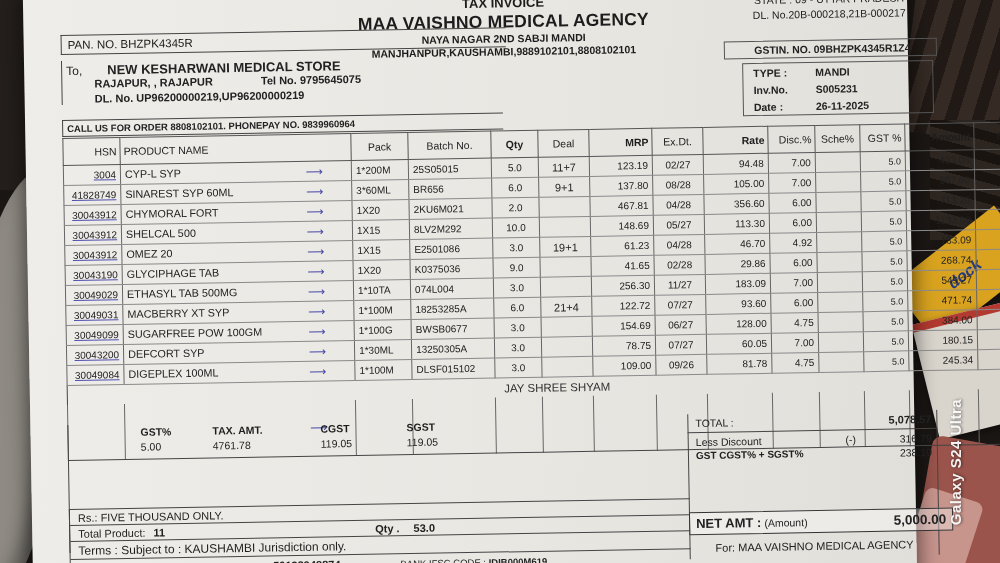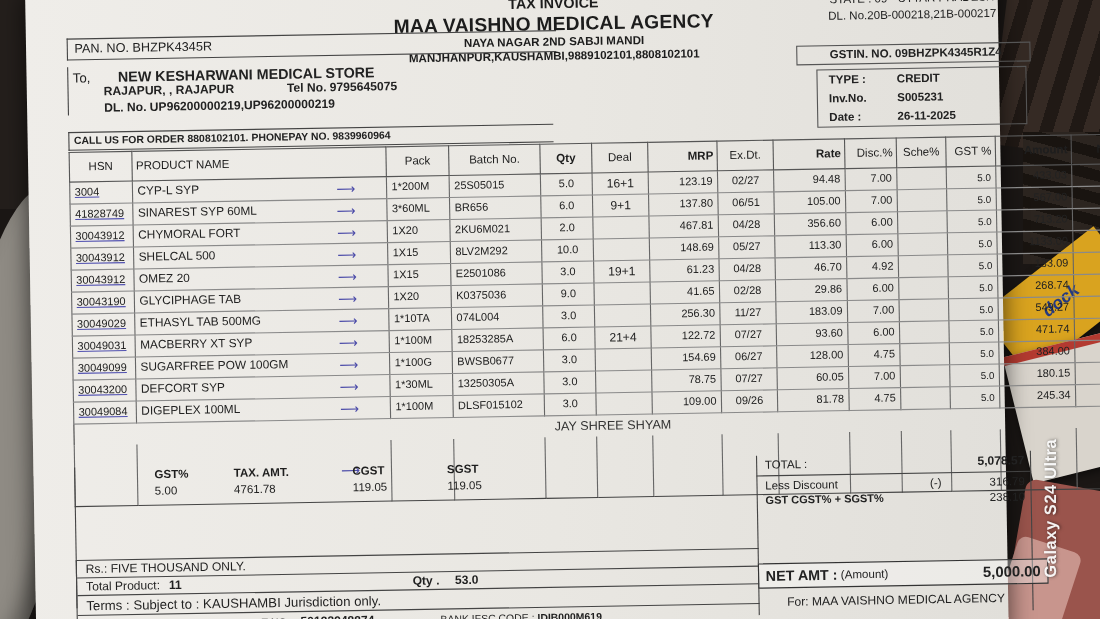--- a/index.html
+++ b/index.html
@@ -59,21 +59,21 @@
   .cust-dl{margin-left:28px;font-weight:bold;font-size:11px;margin-top:3px;}
   .call-row{left:37px;top:125px;width:432px;border-top:1.2px solid #444;border-bottom:1.2px solid #444;
             border-left:1.2px solid #444;padding:2px 4px;font-size:9.5px;font-weight:bold;}
   
   .items{left:37px;top:143px;border-collapse:collapse;table-layout:fixed;width:870px;font-size:10px;}
   .items th{border:1px solid #555;font-size:10.5px;padding:7px 3px;font-weight:bold;color:#1e1e1e;background:transparent;}
   .items th.n{font-weight:normal;}
   .items td{border-left:1px solid #666;border-right:1px solid #666;border-bottom:.75px solid #8a8a8a;
             padding:2.5px 4px;white-space:nowrap;overflow:hidden;color:#222;}
   .items tr{height:18px;}
-  .c0{width:50px;}
+  .c0{width:50px;text-align:right;}
   .c1{width:224px;text-align:left;}
   .c2{width:50px;}
   .c3{width:76px;}
   .c4{width:40px;text-align:center;}
   .c5{width:44px;text-align:center;font-size:11px;}
   .c6{width:56px;text-align:right;}
   .c7{width:44px;text-align:center;}
   .c8{width:58px;text-align:right;}
   .c9{width:40px;text-align:right;}
   .c10{width:38px;}
@@ -157,21 +157,21 @@
     </div>
 
     <div class="abs hdr-right">
       <div>STATE : 09  - UTTAR PRADESH</div>
       <div>DL. No.20B-000218,21B-000217</div>
     </div>
     <div class="abs gstin-row">GSTIN. NO. 09BHZPK4345R1Z4</div>
     <div class="abs meta-box">
       <div class="meta-row">
         <span class="lab">TYPE :</span>
-        <span class="val">CREDIT</span>
+        <span class="val">MANDI</span>
       </div>
       <div class="meta-row">
         <span class="lab">Inv.No.</span>
         <span class="val">S005231</span>
       </div>
       <div class="meta-row">
         <span class="lab">Date  :</span>
         <span class="val">26-11-2025</span>
       </div>
     </div>
@@ -207,39 +207,39 @@
           <th class="c13">Net Rate</th>
         </tr>
       </thead>
       <tbody>
           <tr>
             <td class="c0">3004</td>
             <td class="c1">CYP-L SYP</td>
             <td class="c2">1*200M</td>
             <td class="c3">25S05015</td>
             <td class="c4">5.0</td>
-            <td class="c5">16+1</td>
+            <td class="c5">11+7</td>
             <td class="c6">123.19</td>
             <td class="c7">02/27</td>
             <td class="c8">94.48</td>
             <td class="c9">7.00</td>
             <td class="c10"></td>
             <td class="c11">5.0</td>
             <td class="c12">433.03</td>
             <td class="c13">84.572</td>
           </tr>
           <tr>
             <td class="c0">41828749</td>
             <td class="c1">SINAREST SYP 60ML</td>
             <td class="c2">3*60ML</td>
             <td class="c3">BR656</td>
             <td class="c4">6.0</td>
             <td class="c5">9+1</td>
             <td class="c6">137.80</td>
-            <td class="c7">06/51</td>
+            <td class="c7">08/28</td>
             <td class="c8">105.00</td>
             <td class="c9">7.00</td>
             <td class="c10"></td>
             <td class="c11">5.0</td>
             <td class="c12">567.00</td>
             <td class="c13">92.278</td>
           </tr>
           <tr>
             <td class="c0">30043912</td>
             <td class="c1">CHYMORAL FORT</td>

